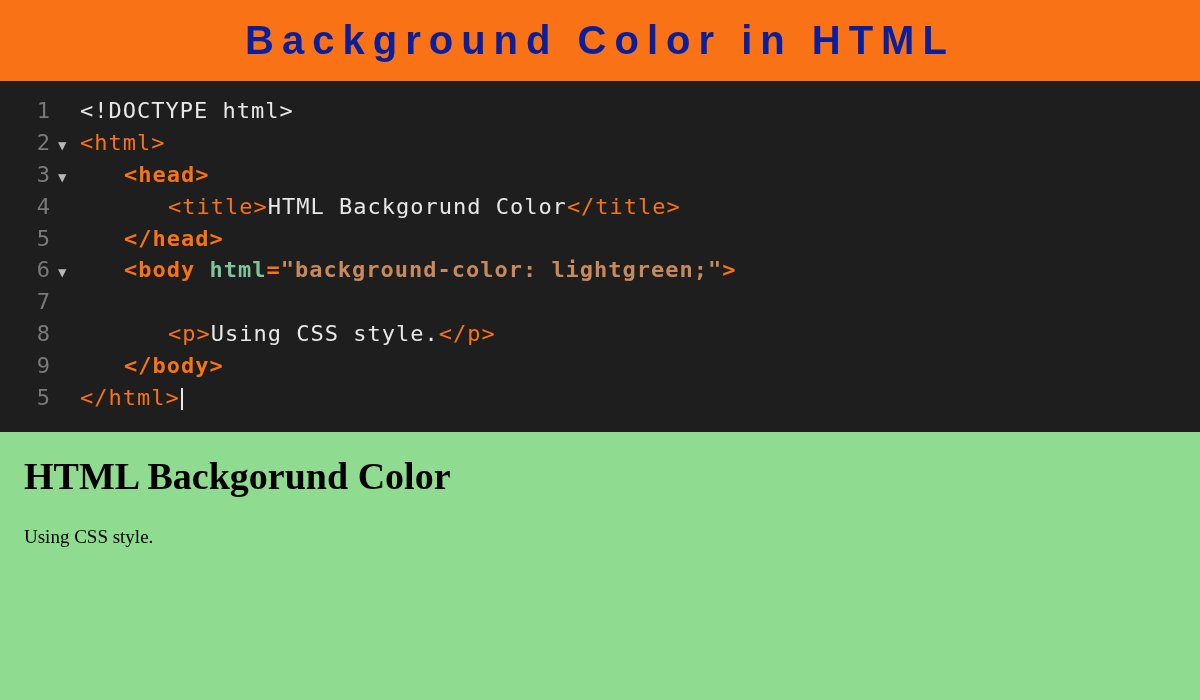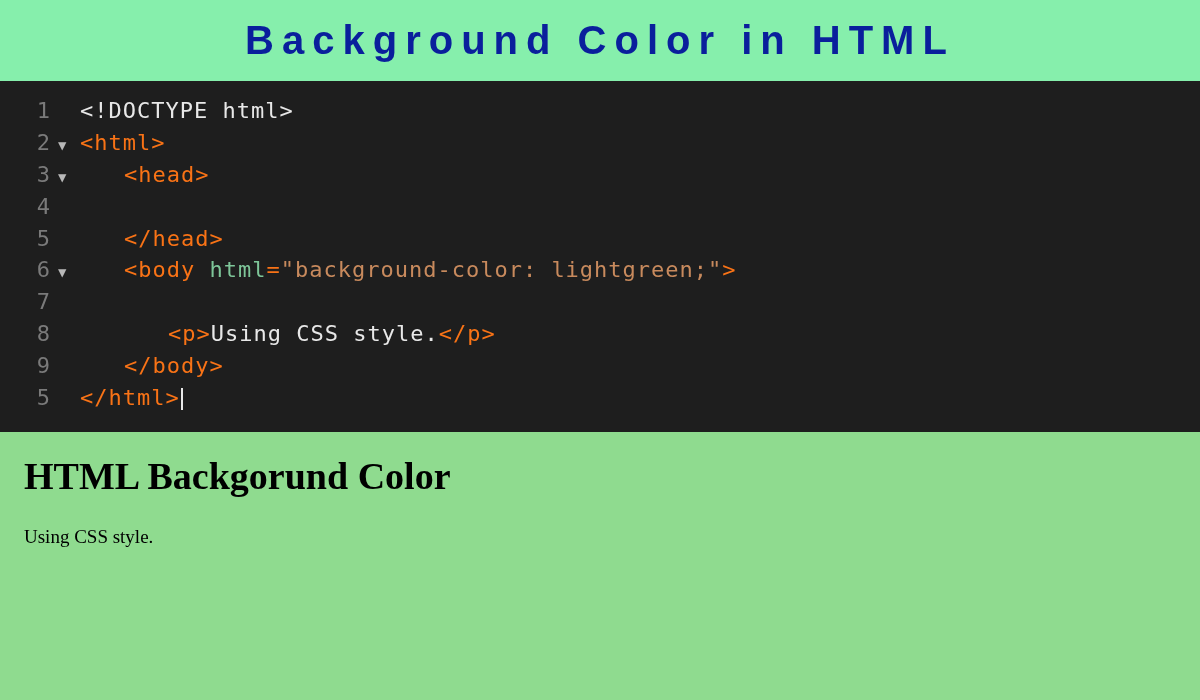--- a/index.html
+++ b/index.html
@@ -4,21 +4,21 @@
   <style>
     * { margin: 0; padding: 0; box-sizing: border-box; }
     body {
       width: 1200px;
       height: 700px;
       background: #ffffff;
       font-family: Arial, sans-serif;
       overflow: hidden;
     }
     .header {
-      background: #86efac;
+      background: #f97316;
       padding: 18px 0;
       text-align: center;
     }
     .header h1 {
       color: #0a1f9c;
       font-size: 40px;
       font-weight: bold;
       letter-spacing: 8px;
       font-family: Arial, sans-serif;
     }
@@ -47,21 +47,21 @@
       width: 22px;
       text-align: left;
       font-size: 14px;
       user-select: none;
       display: inline-block;
     }
     .code-content {
       white-space: pre;
       letter-spacing: 1px;
     }
-    .indent-1 { padding-left: 44px; }
+    .indent-1 { padding-left: 44px; font-weight: bold; }
     .indent-2 { padding-left: 88px; }
     .tag { color: #f97316; }
     .attr-name { color: #7ec699; }
     .attr-value { color: #c88a5d; }
     .text-content { color: #e8e8e8; }
     .doctype { color: #e8e8e8; margin-top: 18px; }
     .cursor {
       display: inline-block;
       width: 2px;
       height: 22px;
@@ -106,20 +106,21 @@
       <span class="code-content"><span class="tag">&lt;html&gt;</span></span>
     </div>
     <div class="code-line">
       <span class="line-number">3</span>
       <span class="fold-marker">▼</span>
       <span class="code-content indent-1"><span class="tag">&lt;head&gt;</span></span>
     </div>
     <div class="code-line">
       <span class="line-number">4</span>
       <span class="fold-marker"></span>
+      <span class="code-content indent-2"><span class="tag">&lt;title&gt;</span><span class="text-content">HTML Backgorund Color</span><span class="tag">&lt;/title&gt;</span></span>
     </div>
     <div class="code-line">
       <span class="line-number">5</span>
       <span class="fold-marker"></span>
       <span class="code-content indent-1"><span class="tag">&lt;/head&gt;</span></span>
     </div>
     <div class="code-line">
       <span class="line-number">6</span>
       <span class="fold-marker">▼</span>
       <span class="code-content indent-1"><span class="tag">&lt;body </span><span class="attr-name">html</span><span class="tag">=</span><span class="attr-value">"background-color: lightgreen;"</span><span class="tag">&gt;</span></span>

